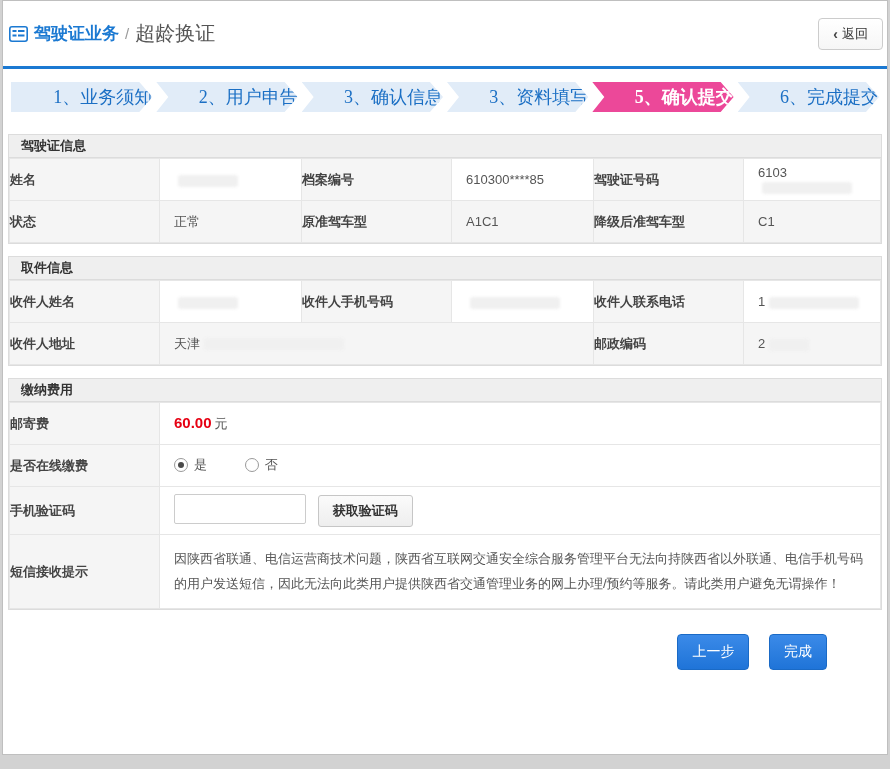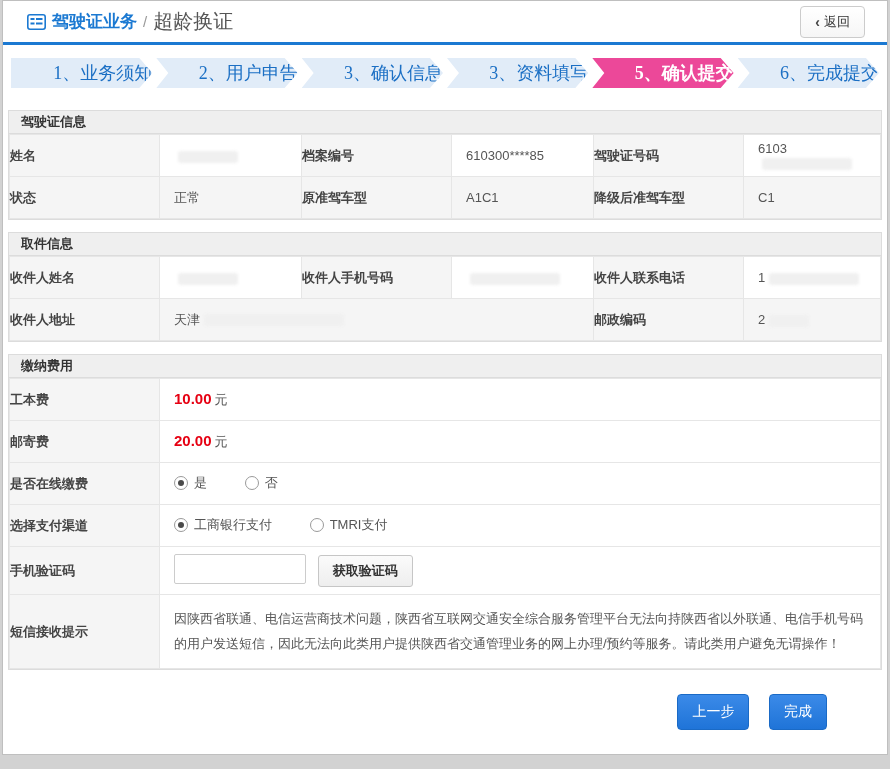--- a/index.html
+++ b/index.html
@@ -14,21 +14,21 @@
     width:886px;
     margin:0 auto;
     background:#fff;
     border:1px solid #bfbfbf;
     min-height:755px;
     padding-bottom:6px;
   }
   
   .header {
     display:flex; align-items:center;
-    height:44px; padding:0 22px;
+    height:68px; padding:0 4px;
     border-bottom:3px solid #1b79d2;
     background:#fff;
   }
   .header .biz-icon { display:inline-flex; margin:0 6px 0 2px; }
   .header .title { color:#1b79d2; font-size:17px; font-weight:bold; }
   .header .sep { color:#999; font-size:15px; margin:0 6px; }
   .header .subtitle { color:#555; font-size:20px; }
   .back-btn {
     margin-left:auto;
     border:1px solid #ccc; border-radius:4px;
@@ -204,58 +204,39 @@
   </div>
 
   <div class="section">
     <div class="section-title">缴纳费用</div>
     <table>
       <colgroup>
           <col style="width:150px">
           <col>
         </colgroup>
       <tbody>
-          <tr>
-        <td class="lbl">工本费</td>
-        <td class="val">
-          <span class="amount">10.00</span><span class="unit">元</span>
-        </td>
-      </tr>
       <tr>
         <td class="lbl">邮寄费</td>
         <td class="val">
-          <span class="amount">20.00</span><span class="unit">元</span>
+          <span class="amount">60.00</span><span class="unit">元</span>
         </td>
       </tr>
       <tr>
         <td class="lbl">是否在线缴费</td>
         <td class="val">
           <span class="radio-opt">
             <span class="radio checked"></span>
             <span>是</span>
           </span>
           <span class="radio-opt">
             <span class="radio"></span>
             <span>否</span>
           </span>
         </td>
       </tr>
-      <tr>
-        <td class="lbl">选择支付渠道</td>
-        <td class="val">
-          <span class="radio-opt">
-            <span class="radio checked"></span>
-            <span>工商银行支付</span>
-          </span>
-          <span class="radio-opt">
-            <span class="radio"></span>
-            <span>TMRI支付</span>
-          </span>
-        </td>
-      </tr>
       <tr style="height:48px;">
         <td class="lbl">手机验证码</td>
         <td class="val">
           <input class="code-input" type="text" value="" style="">
           <button class="code-btn">获取验证码</button>
         </td>
       </tr>
       <tr class="notice-row">
         <td class="lbl">短信接收提示</td>
         <td class="val notice">因陕西省联通、电信运营商技术问题，陕西省互联网交通安全综合服务管理平台无法向持陕西省以外联通、电信手机号码的用户发送短信，因此无法向此类用户提供陕西省交通管理业务的网上办理/预约等服务。请此类用户避免无谓操作！</td>

